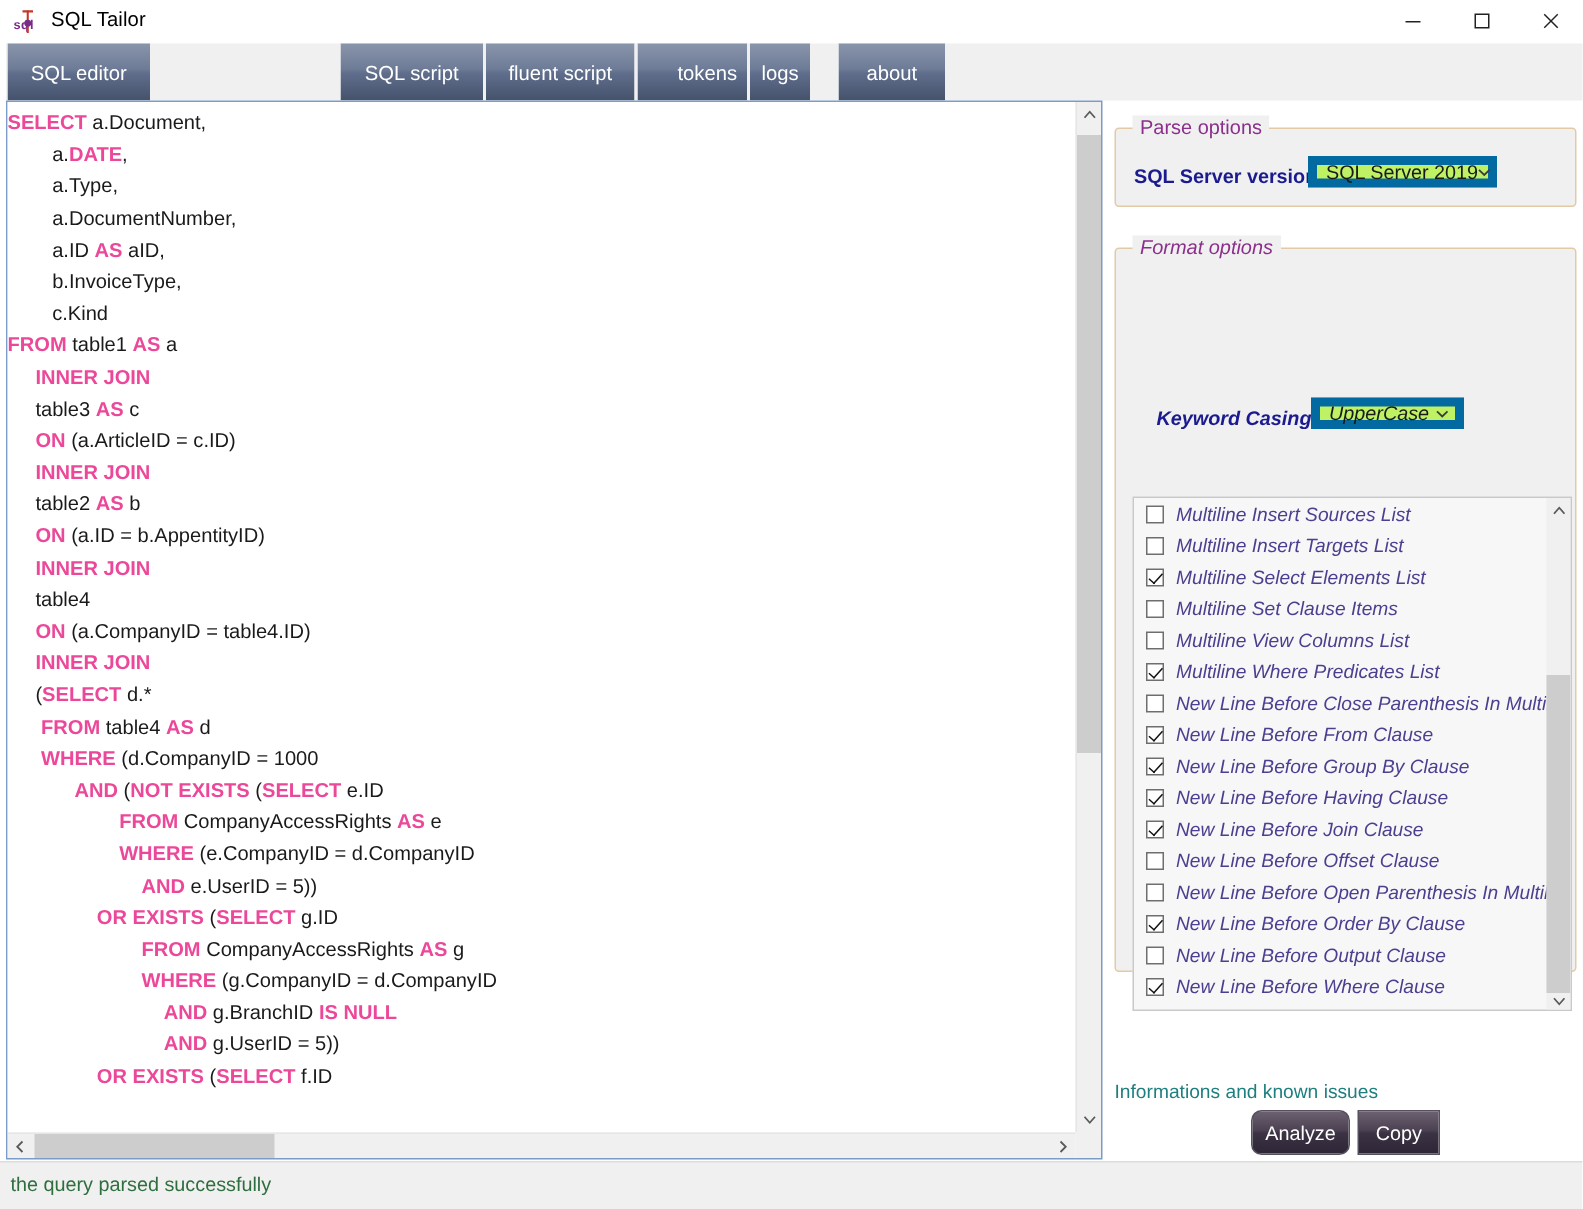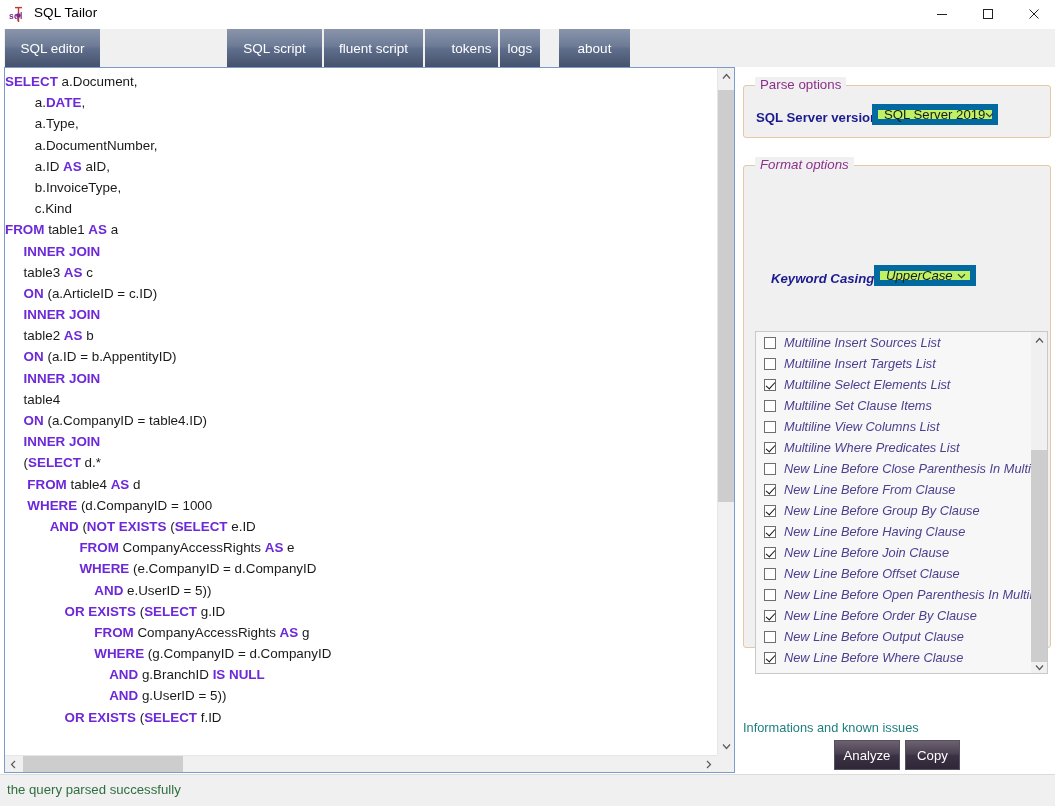--- a/index.html
+++ b/index.html
@@ -99,21 +99,21 @@
     position: absolute;
     left: 0; top: 3px;
     width: 712px;
     font-family: "Liberation Sans", sans-serif;
     font-size: 13.4px;
     line-height: 21.2px;
     white-space: pre;
     color: #1a1a1a;
   }
   #code .ln { display: block; height: 21.2px; }
-  #code .k { color: #6d28d9; font-weight: bold; margin-top: 32px; }
+  #code .k { color: #ec4899; font-weight: bold; margin-top: 32px; }
   #code .p { color: #1a1a1a; }
 
   
   #v-scroll {
     position: absolute;
     right: 0; top: 0;
     width: 17px; height: 687px;
     background: #f0f0f0;
     border-left: 1px solid #e6e6e6;
     box-sizing: border-box;
@@ -293,21 +293,21 @@
     box-sizing: border-box;
     height: 30px;
     display: flex;
     align-items: center;
     justify-content: center;
     font-size: 13.2px;
     color: #ffffff;
     background: linear-gradient(to bottom, #6b6170 0%, #4b4152 45%, #3b3244 52%, #2e2737 100%);
     border: 1px solid #57505e;
   }
-  #btn-analyze { left: 94px; top: 673px; width: 66px; }
+  #btn-analyze { left: 94px; top: 673px; width: 66px; border-radius: 7px; }
   #btn-copy { left: 165px; top: 673px; width: 55px; }
 
   
   #statusbar {
     position: absolute;
     left: 0; bottom: 0;
     width: 1055px; height: 31px;
     background: #f0f0f0;
     border-top: 1px solid #dcdcdc;
   }

